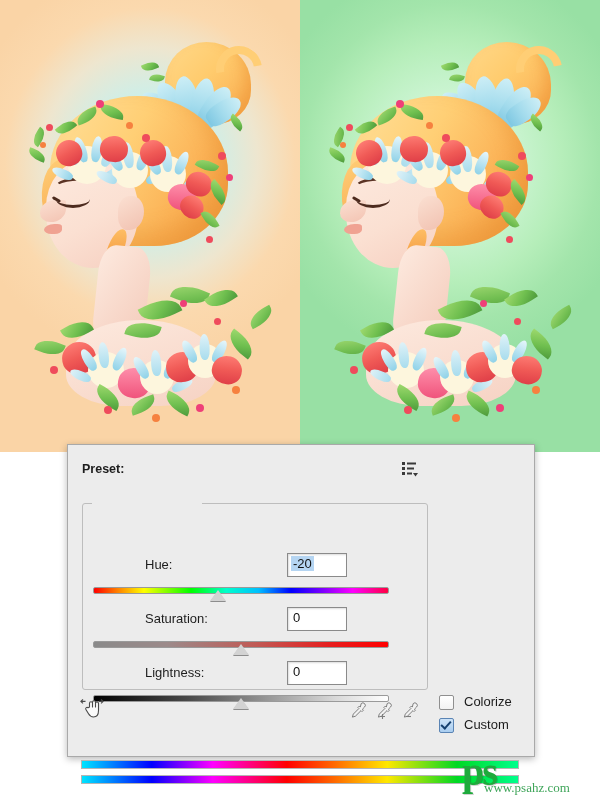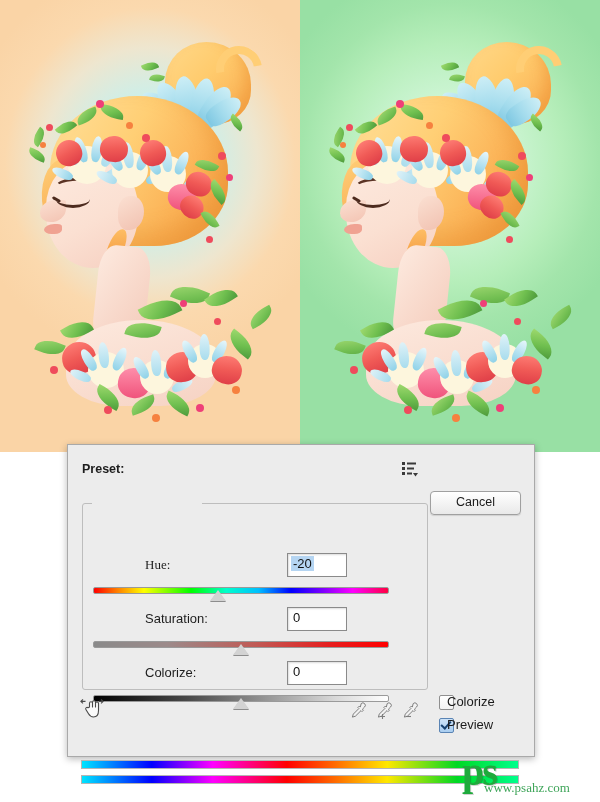--- a/index.html
+++ b/index.html
@@ -241,21 +241,21 @@
     border:1px solid #8f8f8f;border-radius:2px;
   }
   .cbox.checked{
     background:linear-gradient(180deg,#cde3f7,#a9cdf0);
     border-color:#5a84b4;
   }
   .cbox.checked:after{
     content:"";position:absolute;left:3px;top:0px;width:4px;height:8px;
     border:solid #16406e;border-width:0 2px 2px 0;transform:rotate(42deg);
   }
-  .cblabel{position:absolute;left:8px;top:0;}
+  .cblabel{position:absolute;left:25px;top:0;}
 
   
   #spectrum-wrap{position:absolute;left:14px;bottom:10px;width:438px;}
   .spectrum{
     height:9px;
     background:linear-gradient(90deg,#00e5ff 0%,#0000ff 16%,#ff00ff 30%,#ff0000 47%,#ff6a00 58%,#ffe800 70%,#00d824 86%,#00ff8c 100%);
     border:1px solid #b5b5b5;box-sizing:border-box;
   }
   #spectrum-gap{height:6px;}
 
@@ -536,40 +536,39 @@
           <rect x="5" y="1.5" width="9" height="2" fill="#3a3a3a"></rect>
           <rect x="0" y="6" width="3" height="3" fill="#3a3a3a"></rect>
           <rect x="5" y="6.5" width="7" height="2" fill="#3a3a3a"></rect>
           <rect x="0" y="11" width="3" height="3" fill="#3a3a3a"></rect>
           <rect x="5" y="11.5" width="5" height="2" fill="#3a3a3a"></rect>
           <path d="M11 12 L16 12 L13.5 15.5 Z" fill="#3a3a3a"></path>
         </svg>
       </span>
     </div>
 
-    <div id="cancel-button">Cancel</div>
 
     <div id="group-box"></div>
     <div id="channel-mask"></div>
 
-    <span class="row-label" style="left:77px;top:112px;font-family:Liberation Serif, serif;">Hue:</span>
+    <span class="row-label" style="left:77px;top:112px;">Hue:</span>
     <div class="value-box" style="left:219px;top:108px;text-decoration:underline;">
       <span class="value-text sel">-20</span>
     </div>
     <div class="track" id="hue-track" style="left:25px;top:142px;width:296px;"></div>
     <div class="thumb" style="left:142px;top:145px;"></div>
 
     <span class="row-label" style="left:77px;top:166px;">Saturation:</span>
     <div class="value-box" style="left:219px;top:162px;">
       <span class="value-text">0</span>
     </div>
     <div class="track" id="saturation-track" style="left:25px;top:196px;width:296px;"></div>
     <div class="thumb" style="left:165px;top:199px;"></div>
 
-    <span class="row-label" style="left:77px;top:220px;">Colorize:</span>
+    <span class="row-label" style="left:77px;top:220px;">Lightness:</span>
     <div class="value-box" style="left:219px;top:216px;">
       <span class="value-text">0</span>
     </div>
     <div class="track" id="lightness-track" style="left:25px;top:250px;width:296px;"></div>
     <div class="thumb" style="left:165px;top:253px;"></div>
 
     <span id="scrubby-hand">
       <svg width="26" height="24" viewBox="0 0 26 24">
         <path d="M9.5 9 V5.2 a1.5 1.5 0 0 1 3 0 V9 V4.2 a1.5 1.5 0 0 1 3 0 V9 V5.4 a1.5 1.5 0 0 1 3 0 V12.5 c0 4-2 6.5-5 6.5 c-3.4 0-4-1.6-5.6-4.2 l-2-3.3 a1.4 1.4 0 0 1 2.2-1.7 Z" fill="#fafafa" stroke="#4a4a4a" stroke-width="1.1" stroke-linejoin="round"></path>
         <path d="M5.5 3.4 L1.5 3.4 M3 1.4 L0.8 3.4 L3 5.4" stroke="#4a4a4a" stroke-width="1.1" fill="none" stroke-linejoin="round"></path>
@@ -594,21 +593,21 @@
         <path d="M6 15.5 h5" stroke="#7d7d7d" stroke-width="1.1"></path>
       </svg>
     </span>
 
     <div class="cbrow" style="left:371px;top:249px;">
       <span class="cbox"></span>
       <span class="cblabel">Colorize</span>
     </div>
     <div class="cbrow" style="left:371px;top:272px;">
       <span class="cbox checked"></span>
-      <span class="cblabel">Preview</span>
+      <span class="cblabel">Custom</span>
     </div>
 
   </div>
 </div>
 
 <div id="spectrum-wrap" style="position:absolute;left:81px;top:760px;width:438px;">
   <div class="spectrum"></div>
   <div id="spectrum-gap"></div>
   <div class="spectrum"></div>
 </div>

